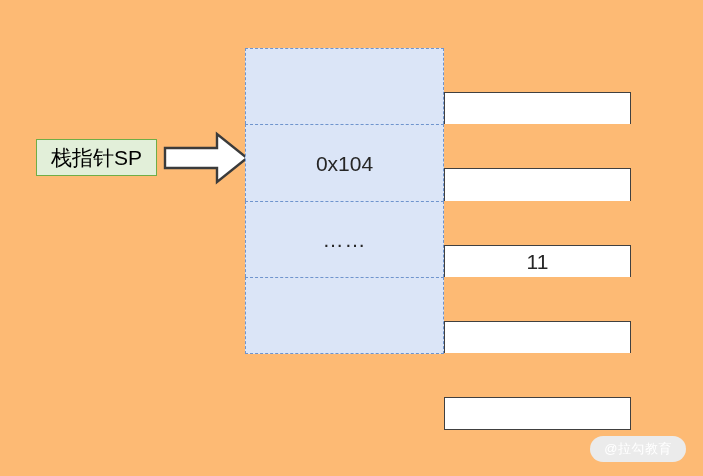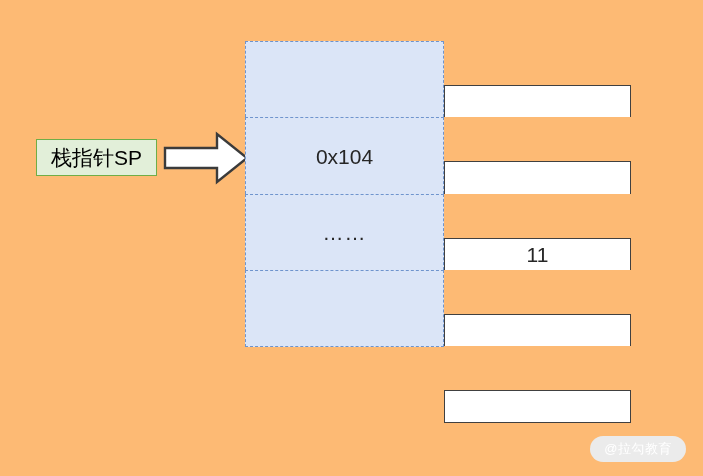--- a/index.html
+++ b/index.html
@@ -48,21 +48,21 @@
     left: 163px;
     top: 130px;
     width: 86px;
     height: 56px;
   }
 
   
   .mem-table {
     position: absolute;
     left: 245px;
-    top: 41px;
+    top: 48px;
     width: 386px;
     height: 382px;
     display: flex;
   }
   .col {
     display: flex;
     flex-direction: column;
     box-sizing: border-box;
   }
   .col-addr {

